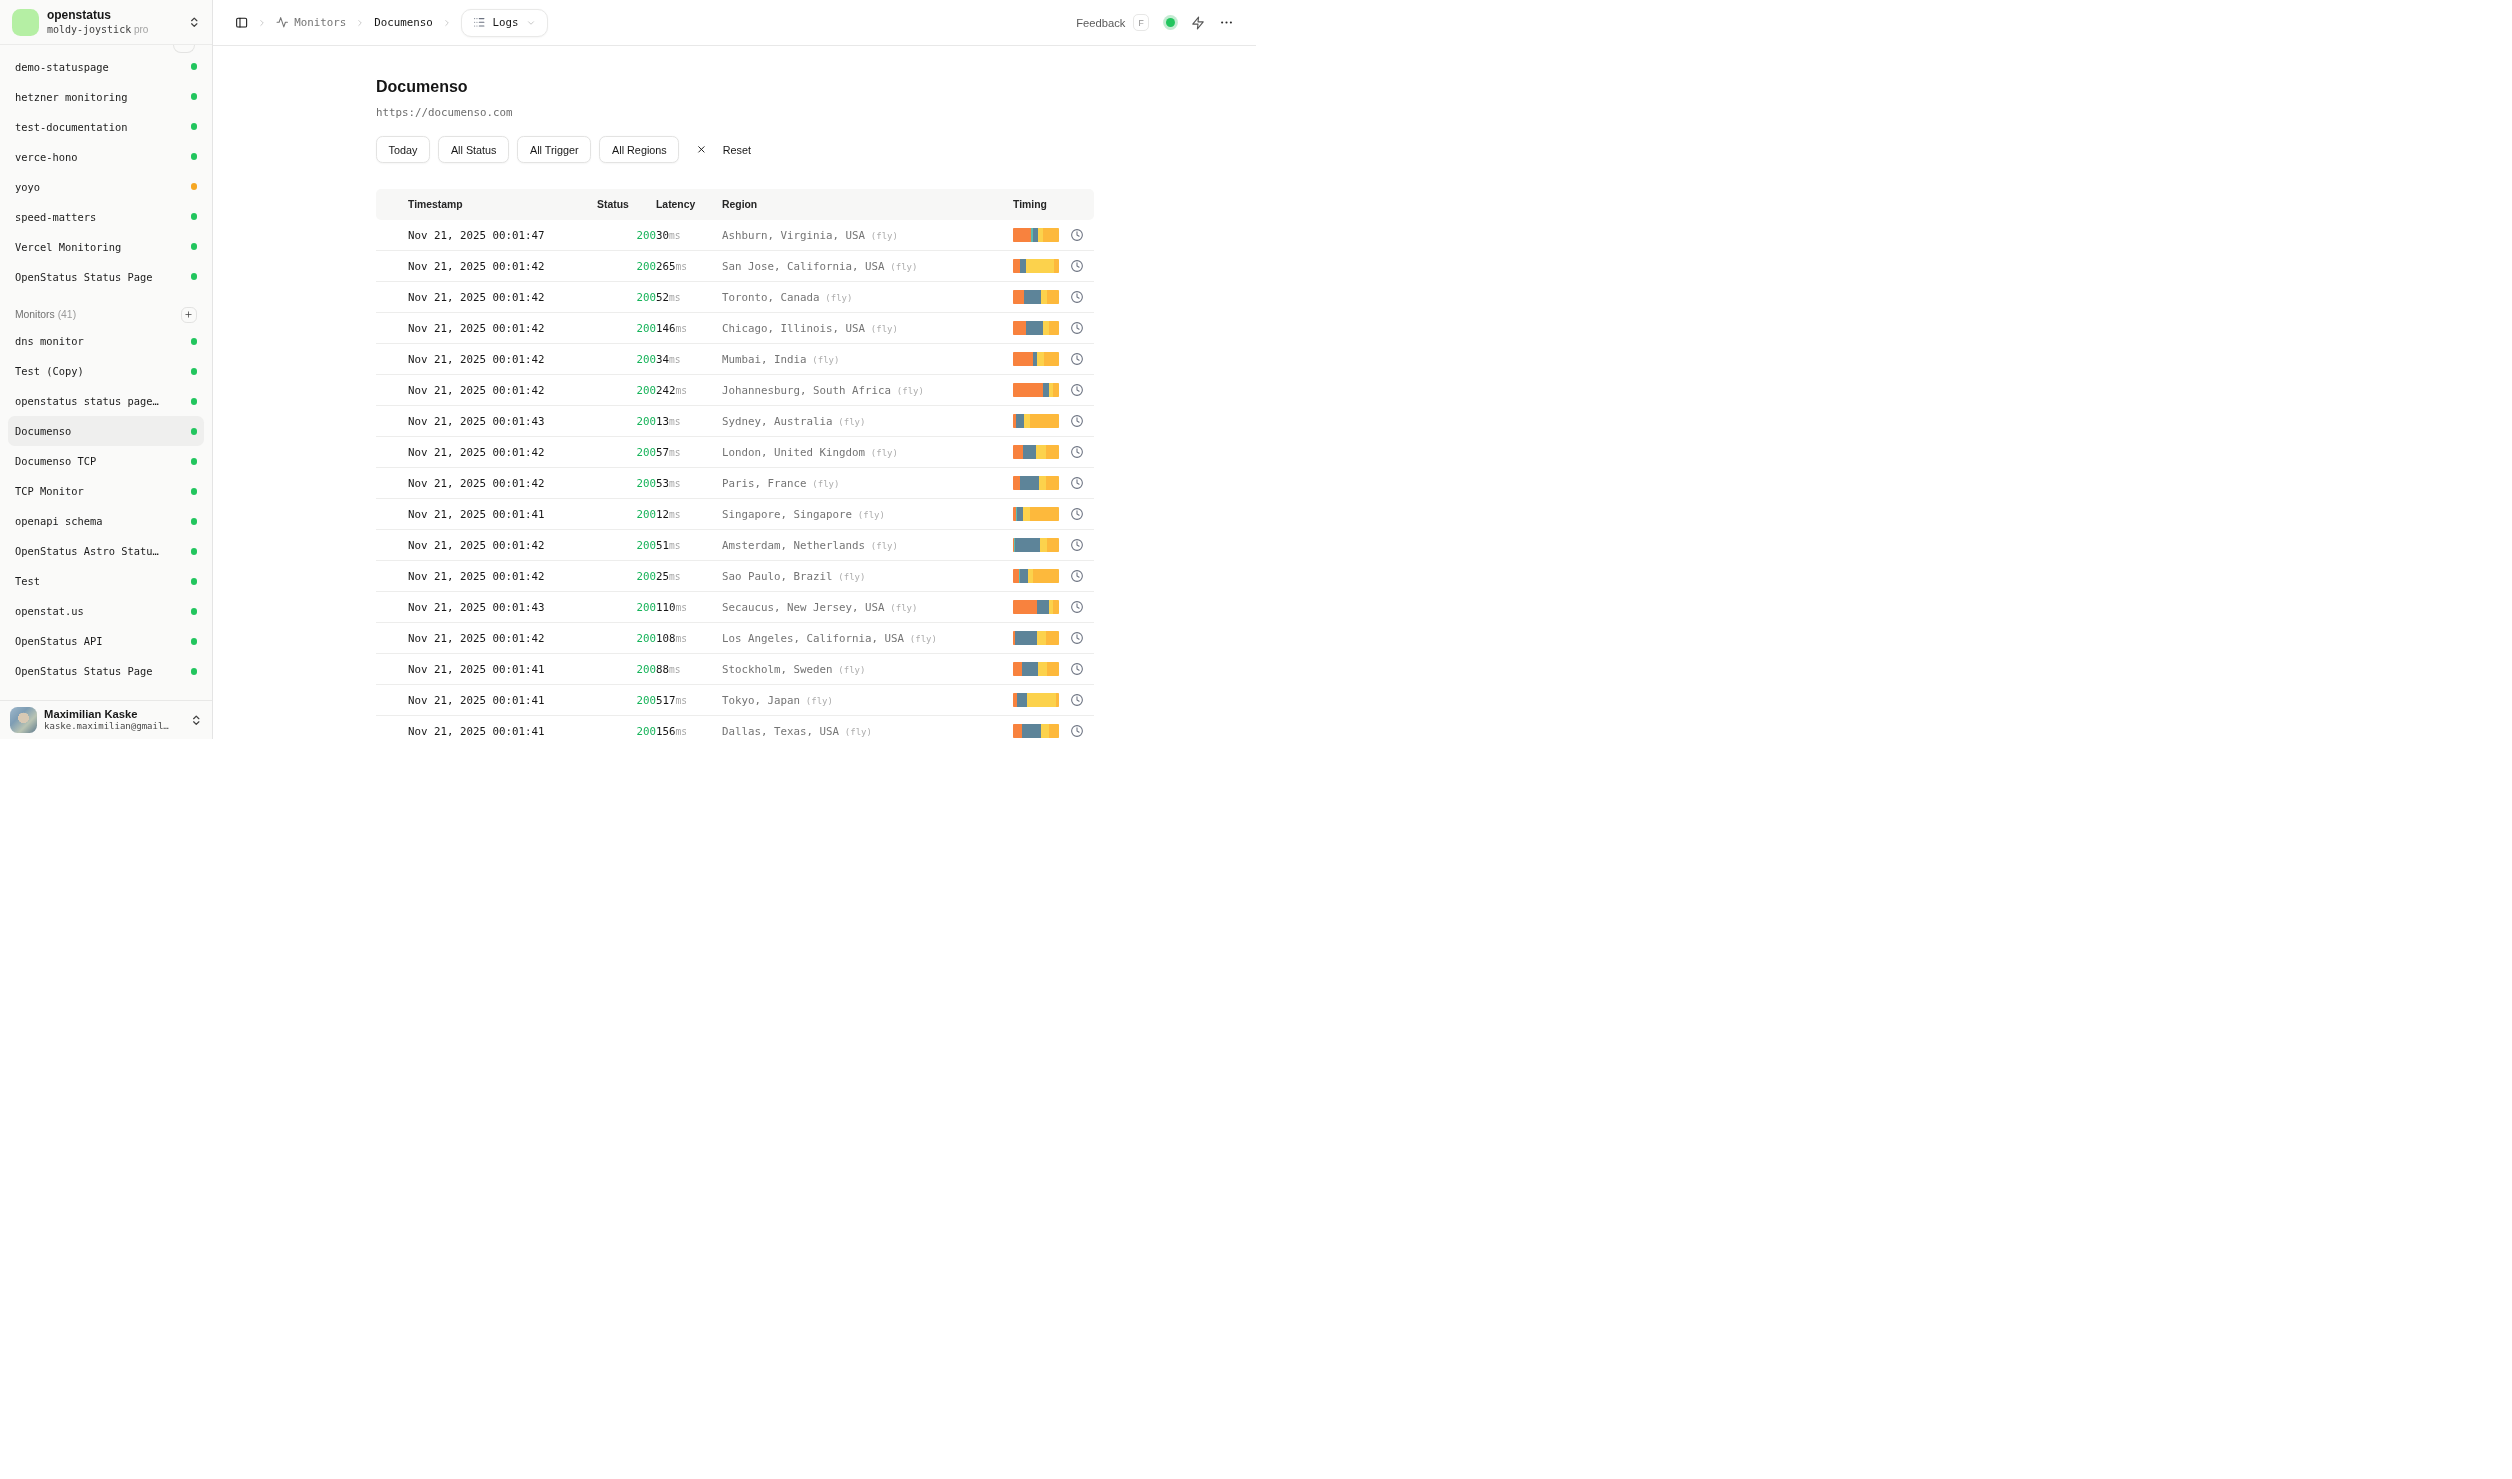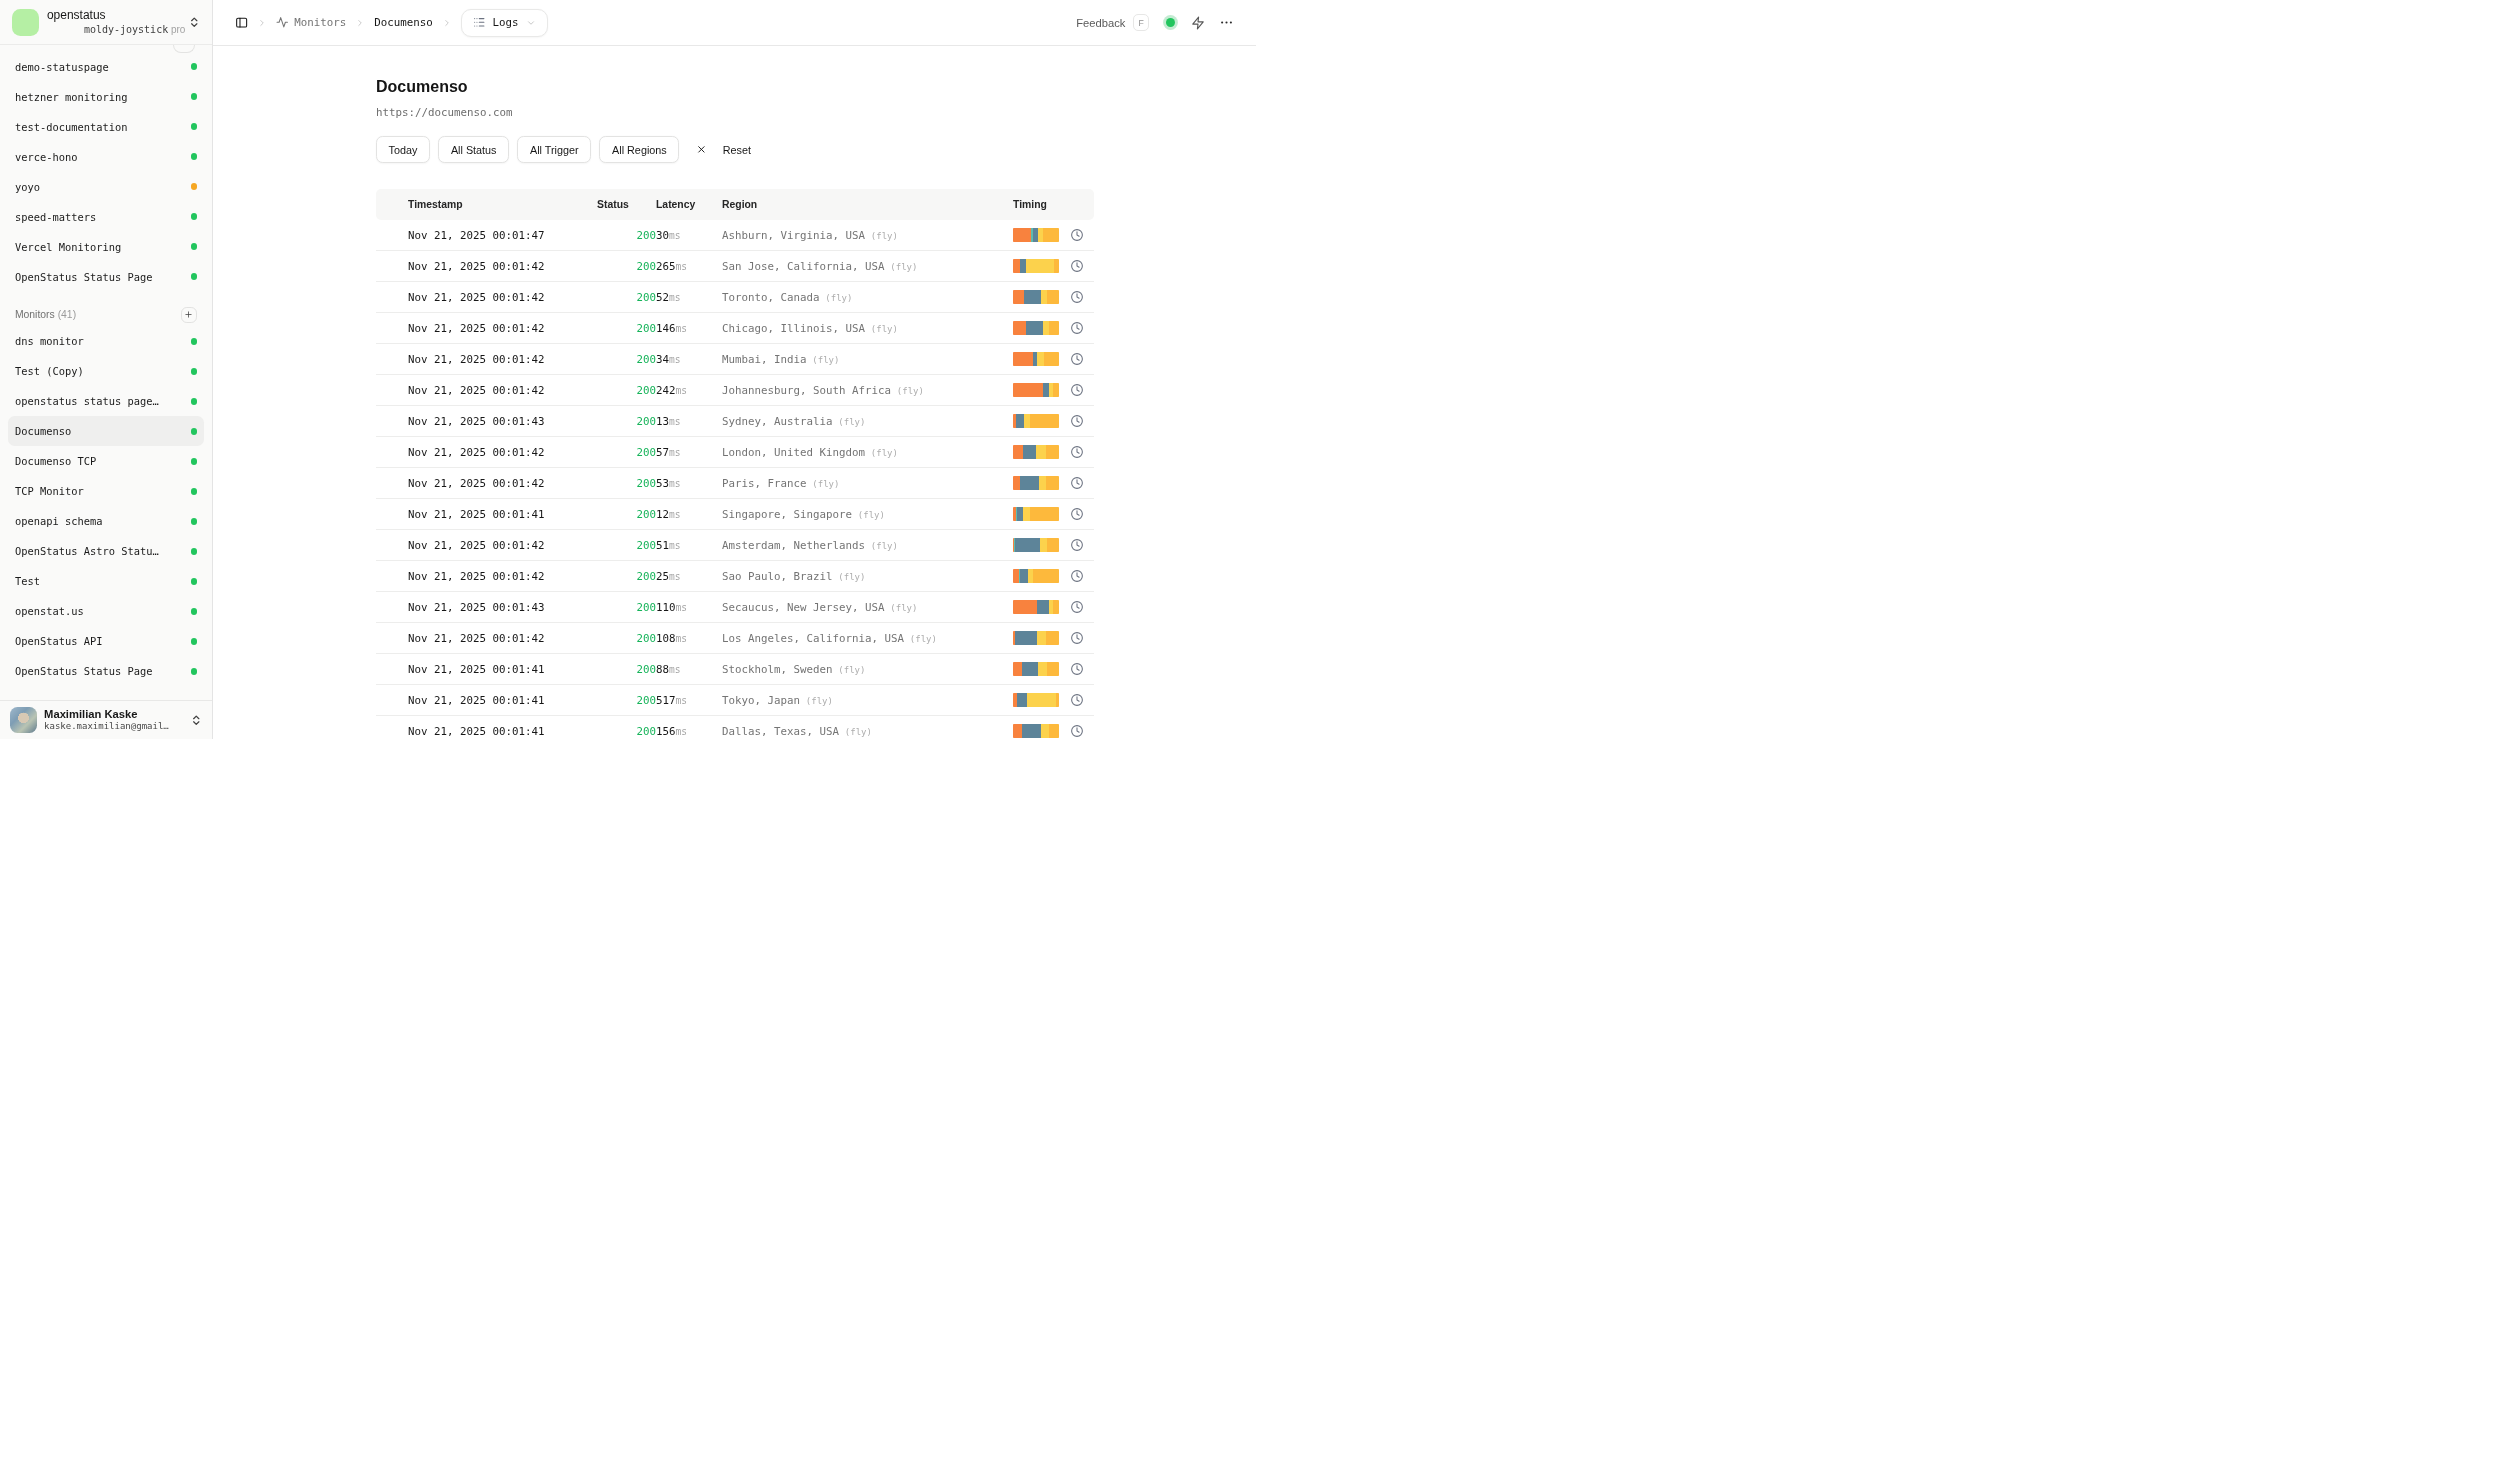--- a/index.html
+++ b/index.html
@@ -20,23 +20,23 @@
     width:213px; min-width:213px; background:#FAFAF9;
     border-right:0.8px solid #E4E4E4;
     display:flex; flex-direction:column; position:relative;
   }
   .sb-header {
     height:45px; border-bottom:0.8px solid #EBEBEA;
     display:flex; align-items:center; gap:8.3px; padding:0 11.6px;
   }
   .team-avatar { width:27px; height:27px; border-radius:8.3px; flex:none; }
   .team-meta { flex:1; min-width:0; line-height:1.15; }
-  .team-name { font-size:12px; font-weight:400; color:#171717; }
+  .team-name { font-size:12px; font-weight:700; color:#171717; }
   .team-sub { font-size:10px; margin-top:0.8px; white-space:nowrap; }
-  .team-org { color:#3F3F3F;margin-left:37px; }
+  .team-org { color:#3F3F3F; }
   .team-plan { color:#A3A3A3; font-family:"Liberation Sans", sans-serif; }
   .chev-updown { color:#404040; flex:none; }
 
   .peek-pill {
     position:absolute; top:45px; left:173px; width:21.6px; height:7.5px;
     border:1.2px solid #E3E3E2; border-top:none;
     border-radius:0 0 10.8px 10.8px;
   }
 
   .sb-scroll { flex:1; overflow:hidden; padding-top:6.6px; }

